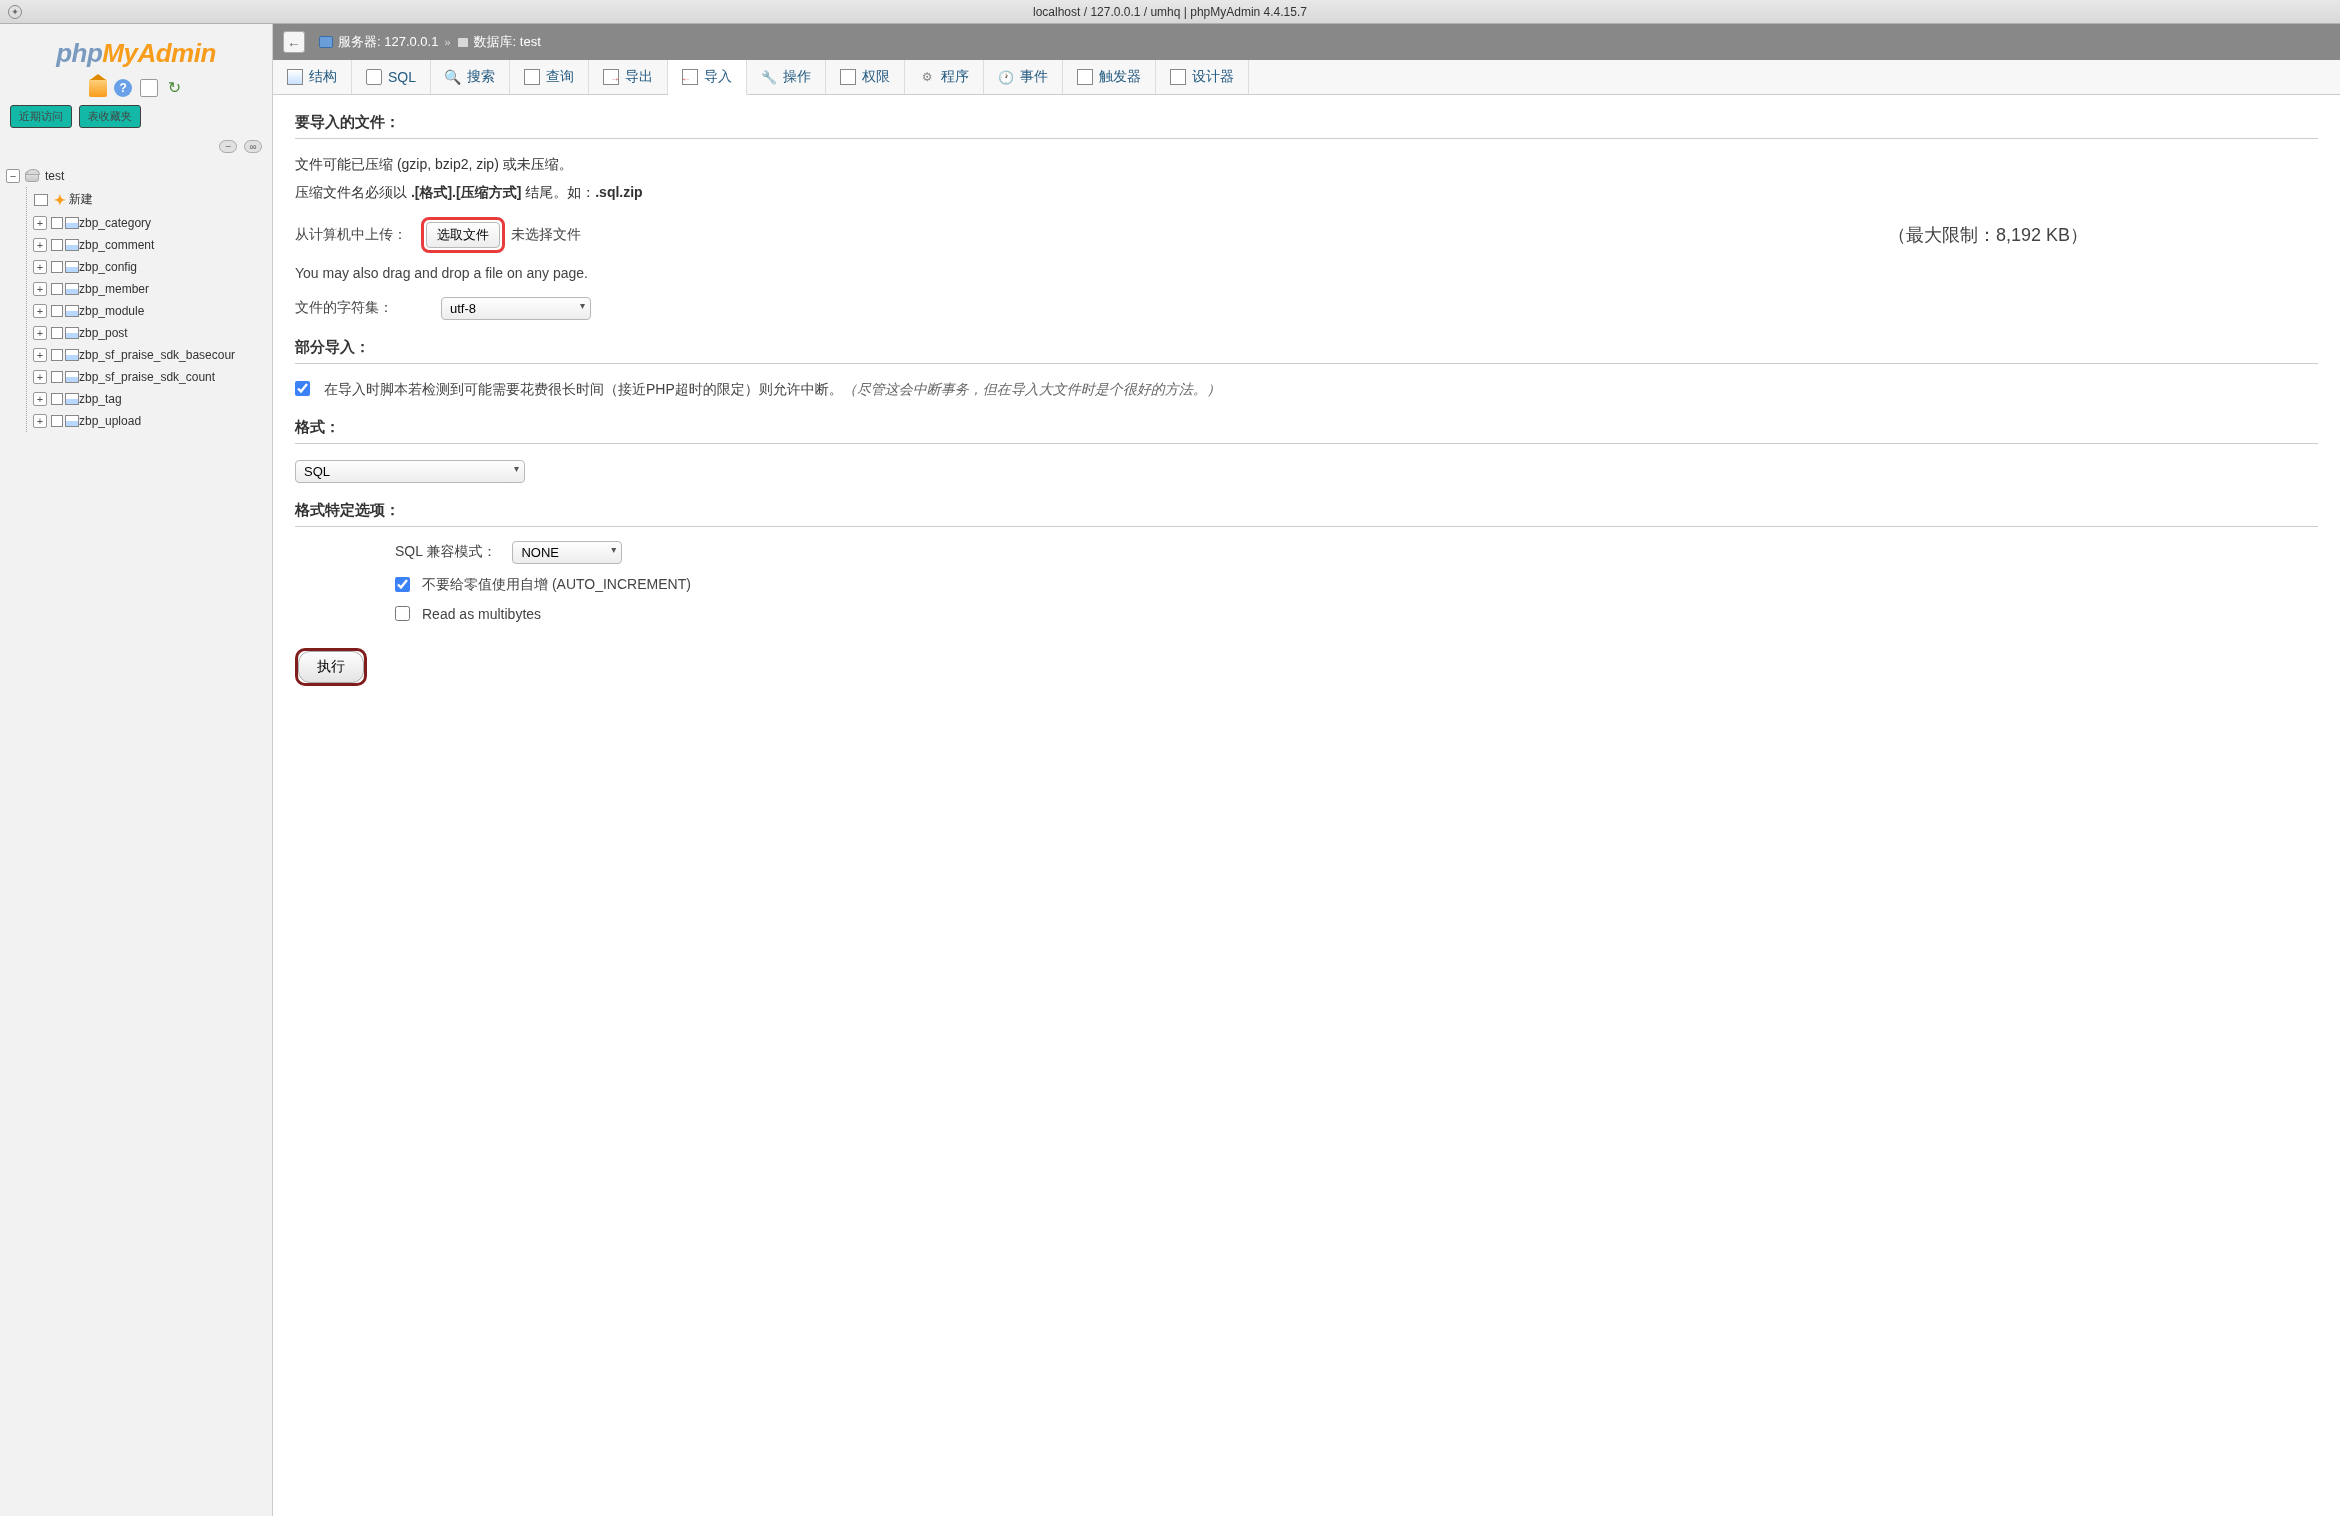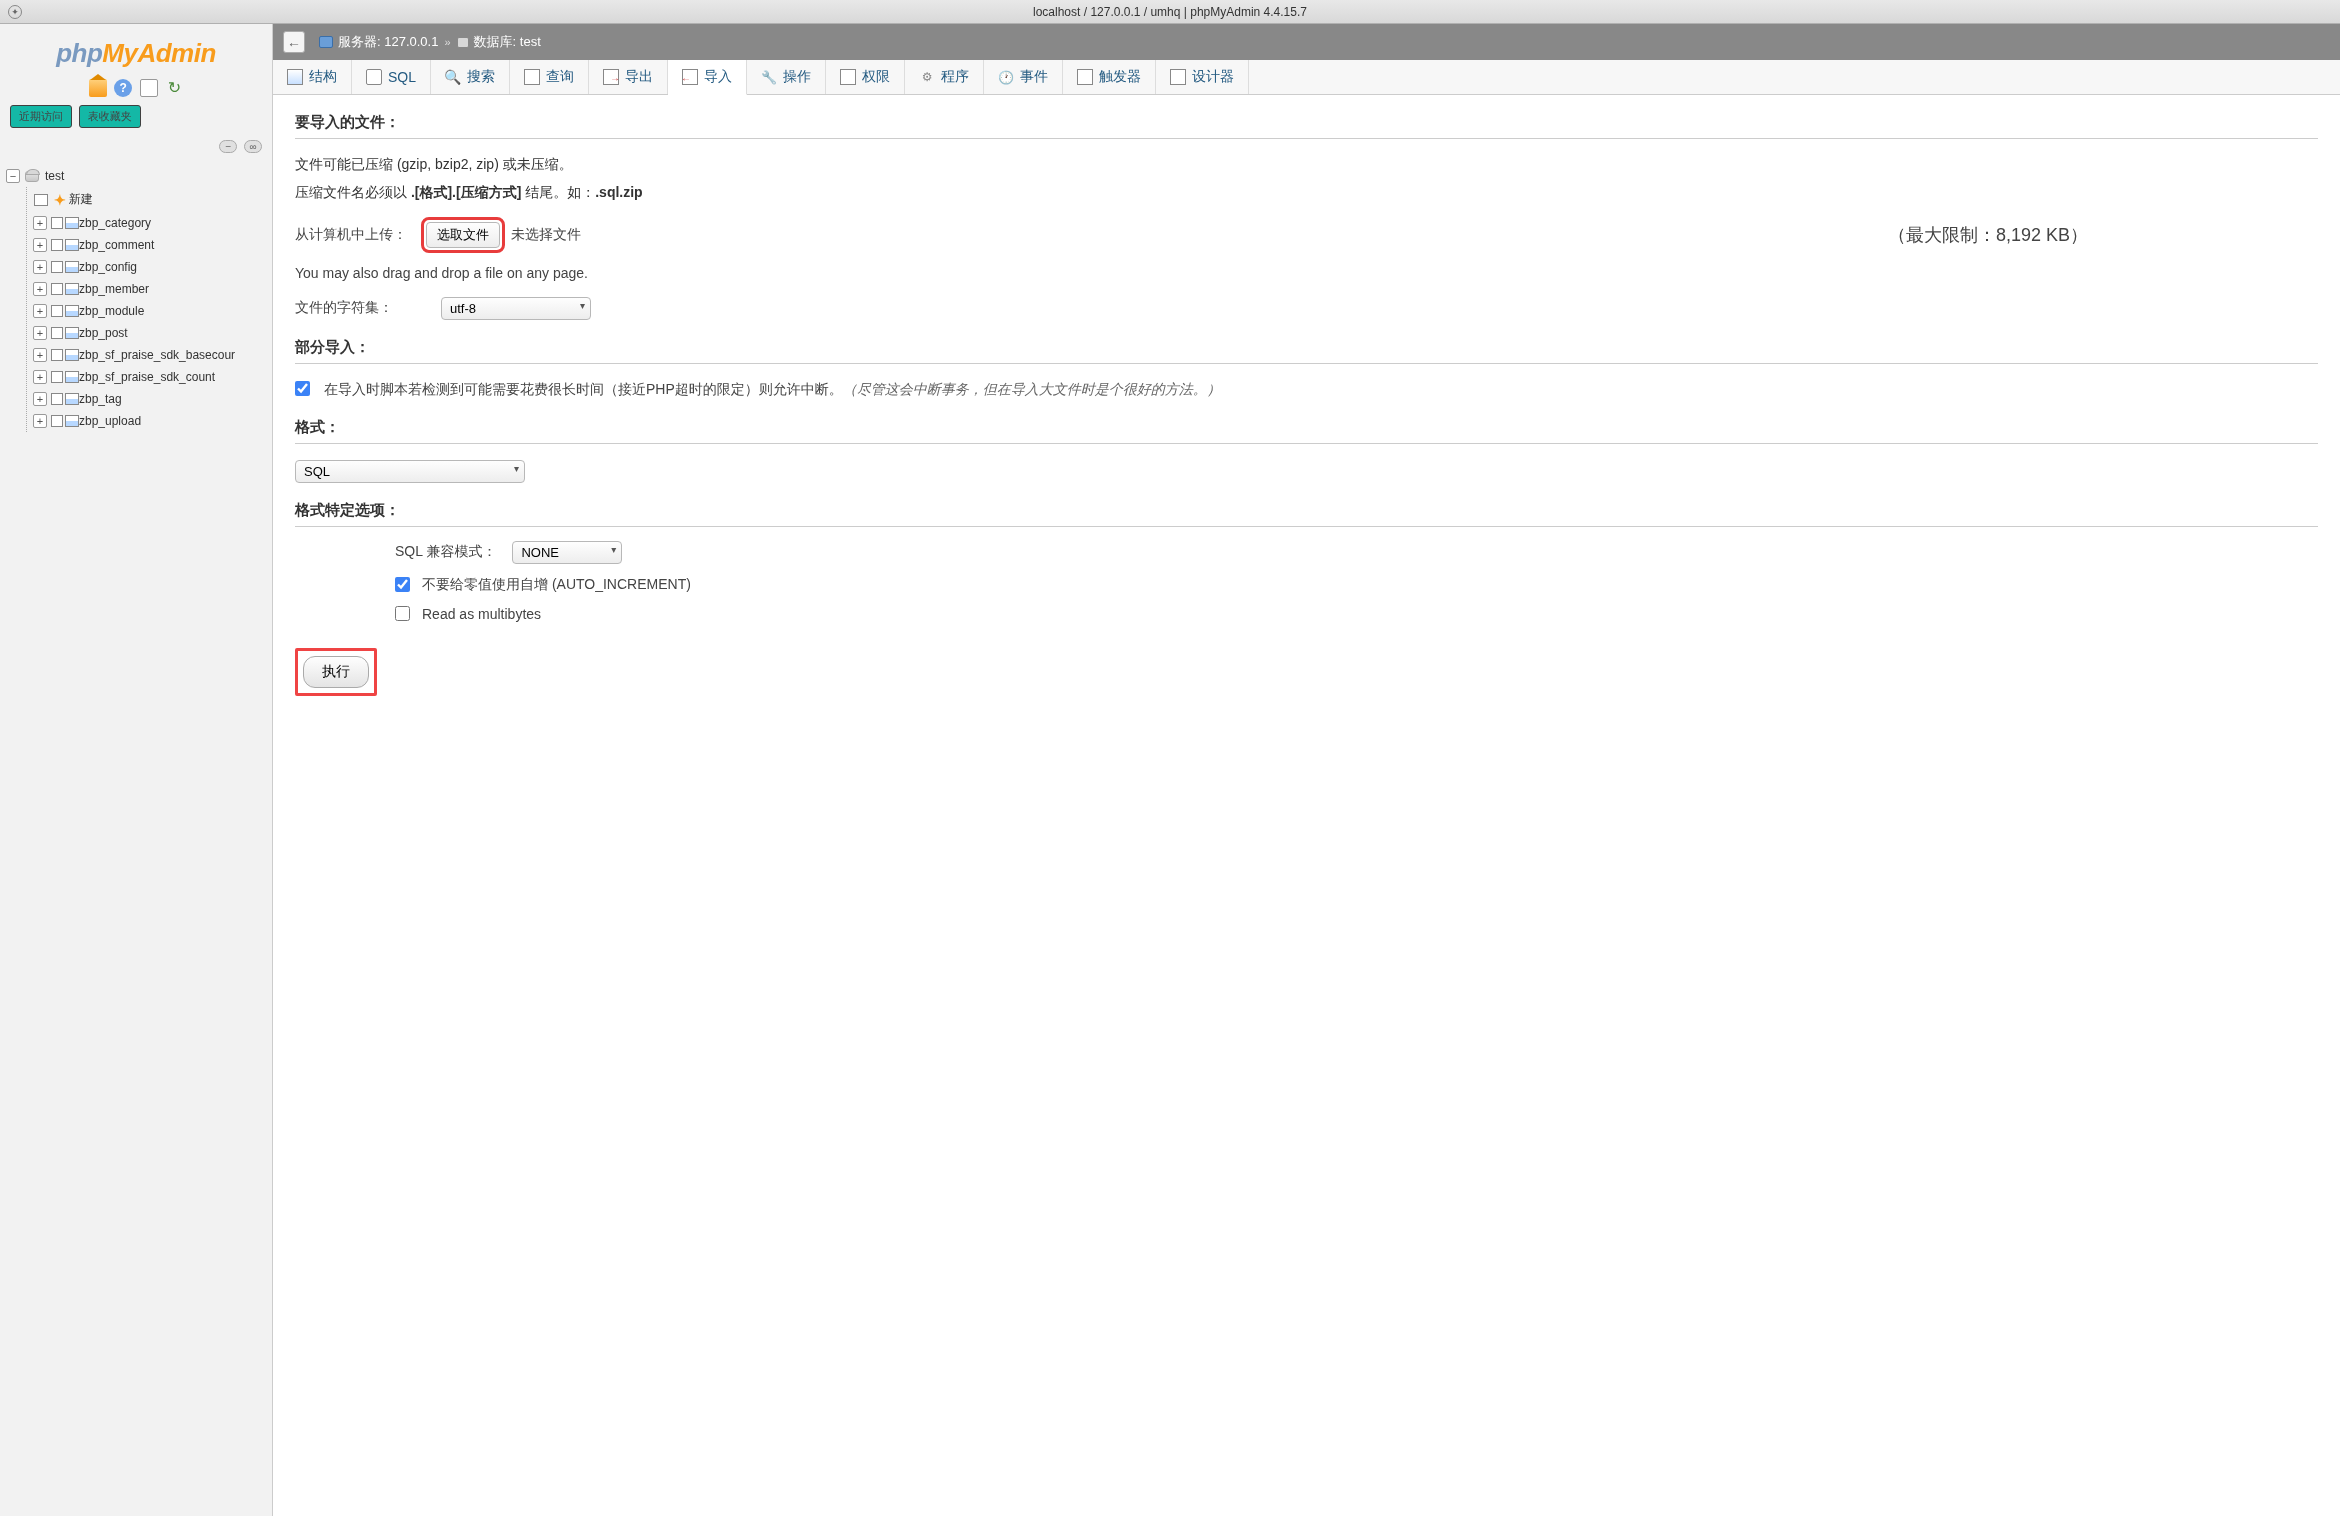--- a/index.html
+++ b/index.html
@@ -85,21 +85,21 @@
 .check-row input[type=checkbox] { margin-right: 14px; margin-top: 3px; width: 15px; height: 15px; accent-color: #3b82f6; }
 .check-row .label-txt { flex: 1; line-height: 1.6; }
 .check-row .italic { font-style: italic; color: #666; }
 .skip-row { display: flex; align-items: center; margin: 18px 0; font-size: 14px; }
 .skip-row label { margin-right: 30px; }
 .num-input { width: 56px; padding: 3px 18px 3px 6px; border: 1px solid #b8b8b8; border-radius: 4px; background: linear-gradient(#fefefe, #f4f4f4); font-size: 13px; }
 .format-row { margin: 16px 0; }
 .opt-row { display: flex; align-items: center; margin: 12px 0 12px 100px; font-size: 14px; }
 .opt-row .opt-label { margin-right: 16px; }
 .opt-row input[type=checkbox] { margin-right: 12px; width: 15px; height: 15px; accent-color: #3b82f6; }
-.exec-wrap { border: 3px solid #ef4444; border-radius: 2px; padding: 5px; display: inline-block; margin-top: 14px; }
+.exec-wrap { border: 3px solid #7f1d1d; border-radius: 10px; display: inline-block; margin-top: 14px; }
 .exec-btn { background: linear-gradient(#fefefe, #e4e4e4); border: 1px solid #aaa; border-radius: 12px; padding: 6px 18px; font-size: 14px; cursor: pointer; }
 b { font-weight: bold; }
 </style>
 </head>
 <body>
 
 <div class="titlebar">
   <span class="compass">✦</span>
   <span class="titlebar-text">localhost / 127.0.0.1 / umhq | phpMyAdmin 4.4.15.7</span>
 </div>

